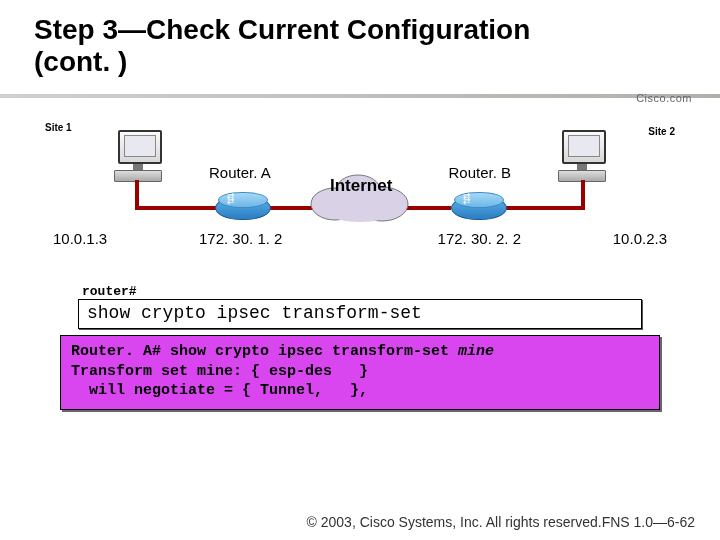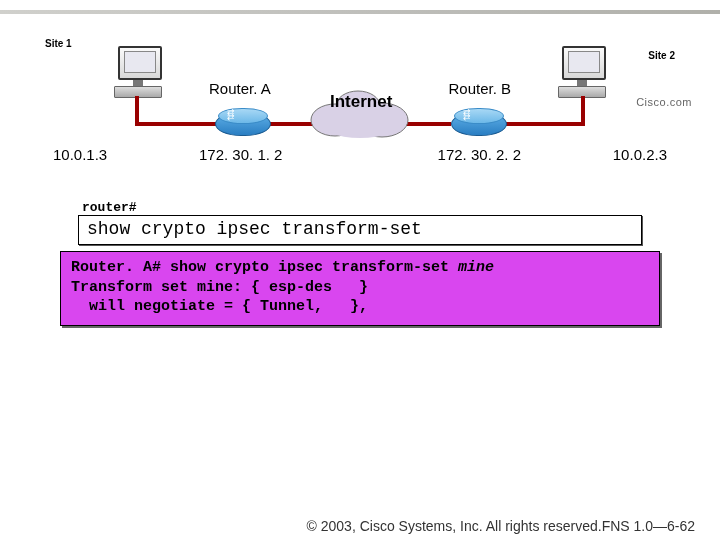--- a/index.html
+++ b/index.html
@@ -149,30 +149,34 @@
     display:flex; justify-content:flex-end;
     font-size:14px;
     color:#333;
   }
 </style>
 </head>
 <body>
 
 <div class="slide">
 
+  <div class="title">
+    <span>Step 3—Check Current Configuration</span><br>
+    <span>(cont. )</span>
+  </div>
 
   <div class="title-rule">
     <div class="bar"></div>
   </div>
   <div class="cisco-brand">Cisco.com</div>
 
   <div class="diagram">
 
     <div class="lbl" style="left:-10px; top:0;">Site 1</div>
-    <div class="lbl" style="right:-10px; top:12px;">Site 2</div>
+    <div class="lbl" style="right:-10px; top:4px;">Site 2</div>
 
     <div class="pc" style="left:56px; top:8px;">
       <div class="monitor">
           <div class="screen"></div>
         </div>
       <div class="stand"></div>
         <div class="base"></div>
     </div>
 
     <div class="pc" style="right:56px; top:8px;">

